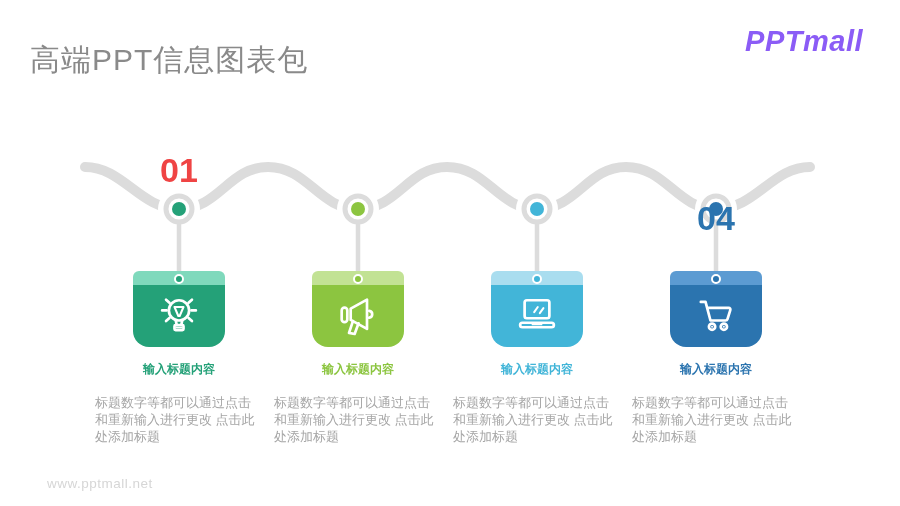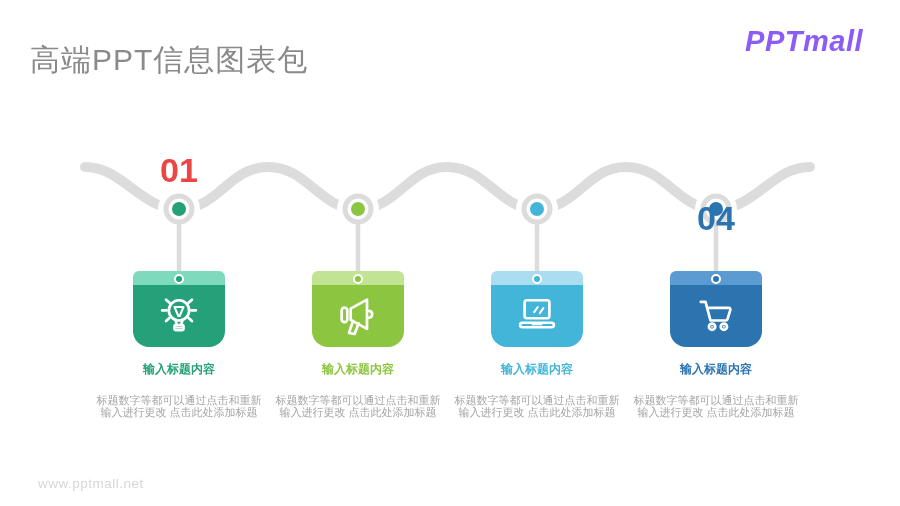--- a/index.html
+++ b/index.html
@@ -18,21 +18,21 @@
     color: #8a8a8a;
     margin-left: 30px;
   }
   .brand-logo {
     position: absolute; top: 25px; right: 37px;
     font-size: 29px; font-weight: 700; font-style: italic;
     letter-spacing: 0.5px;
     color: #8b5cf6;
   }
   .watermark {
-    position: absolute; left: 38px; top: 476px;
+    position: absolute; left: 47px; top: 476px;
     font-size: 13.5px; color: #d6d6d6; letter-spacing: 0.5px;
   }
   .timeline-svg {
     position: absolute; left: 0; top: 130px;
     width: 900px; height: 170px;
   }
   .step-col {
     position: absolute; top: 140px;
     width: 200px; height: 300px;
   }
@@ -68,22 +68,22 @@
   }
   .box-body svg { display: block; }
   .step-title {
     position: absolute; top: 221px; left: 0; width: 100%;
     text-align: center;
     font-size: 12px; font-weight: 700;
   }
   .step-desc {
     position: absolute; top: 254px; left: 16px;
     width: 168px;
-    text-align: center;
-    font-size: 11px; line-height: 12px;
+    text-align: left;
+    font-size: 13px; line-height: 17px;
     color: #a5a5a5;
     word-break: break-all;
   }
 </style>
 </head>
 <body>
 
 <div class="page-title">高端PPT信息图表包</div>
 <div class="brand-logo">PPTmall</div>
 <div class="watermark">www.pptmall.net</div>

